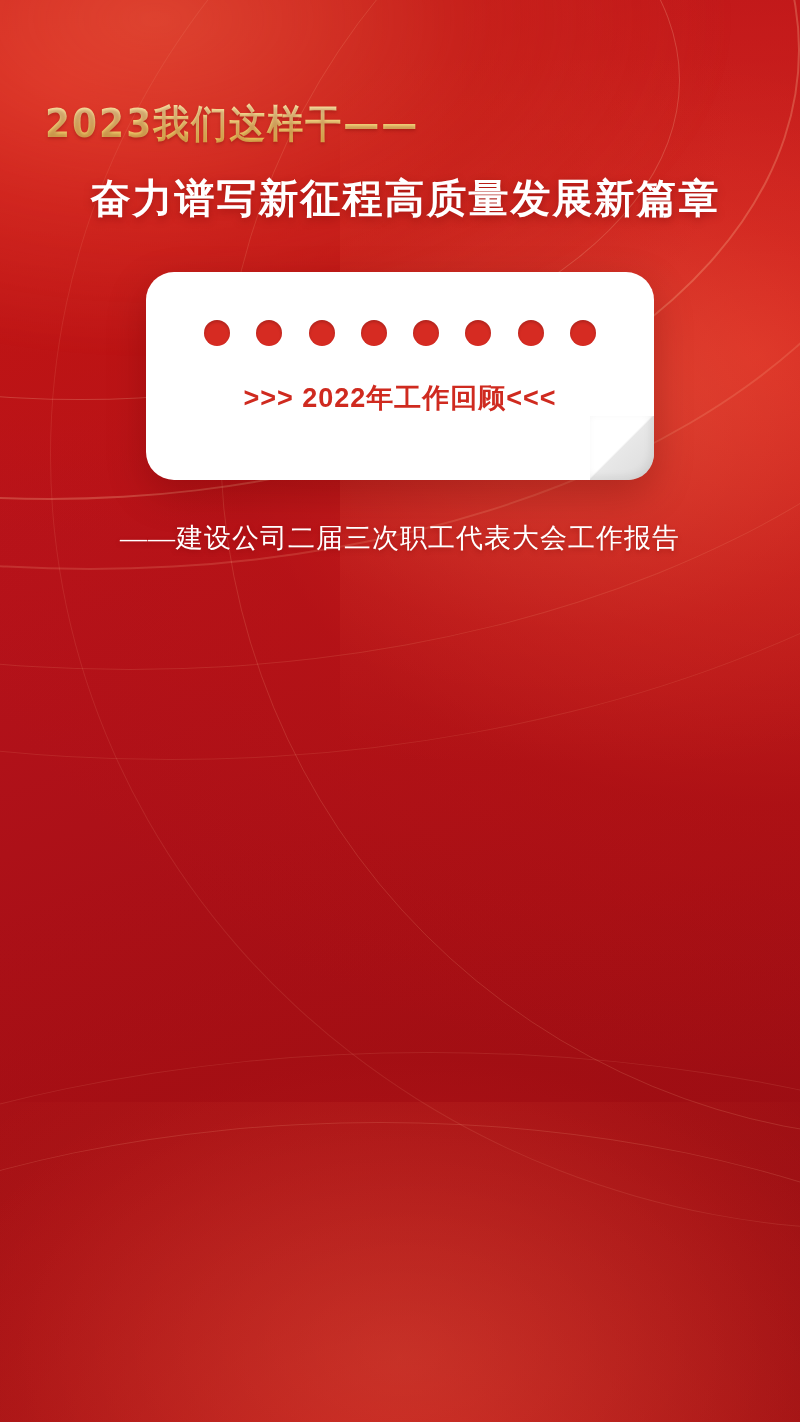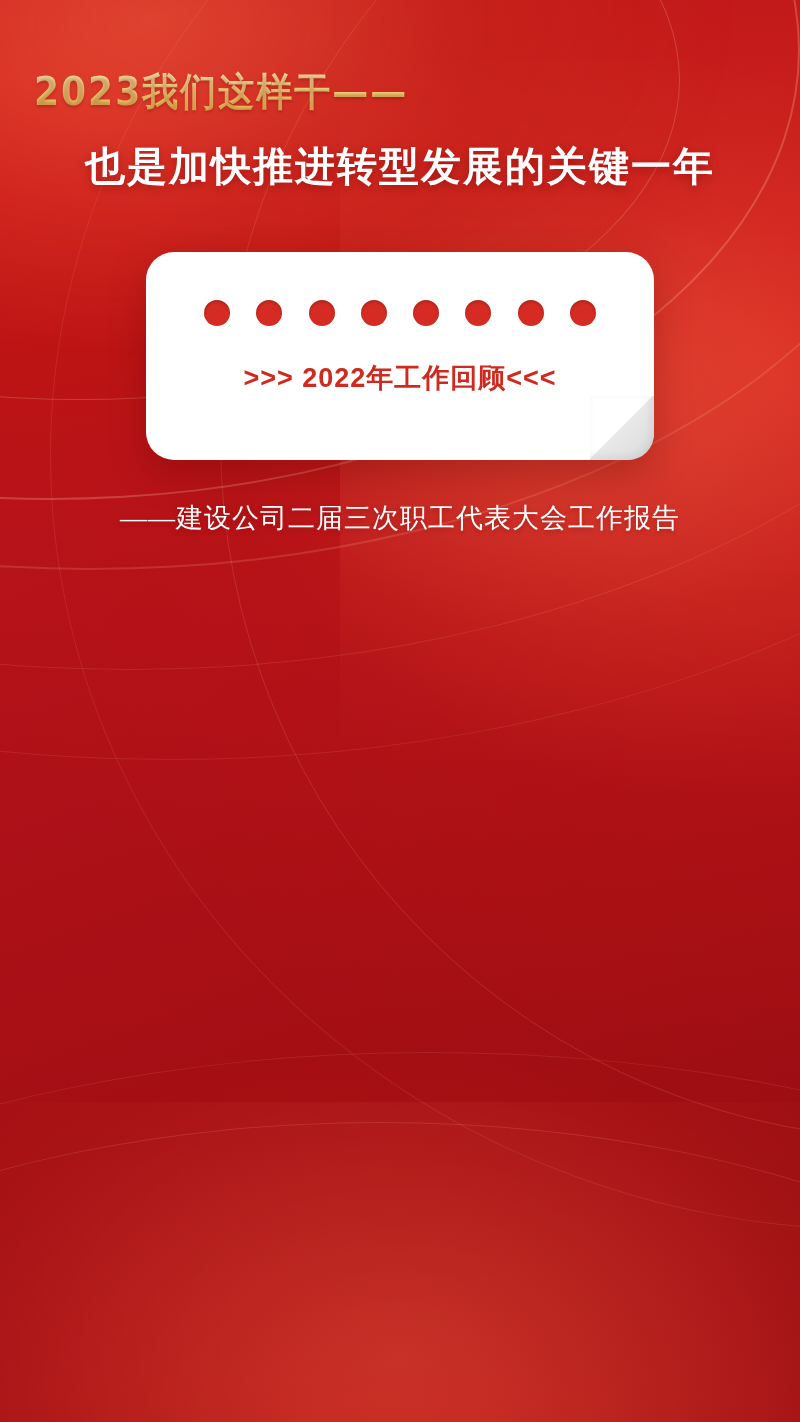--- a/index.html
+++ b/index.html
@@ -35,21 +35,21 @@
     width:760px; height:700px;
     background:radial-gradient(ellipse at 30% 50%, rgba(255,150,100,0.26) 0%, rgba(255,110,70,0.08) 45%, rgba(255,90,60,0) 75%);
   }
   .glow-bottom {
     position:absolute; bottom:-320px; left:50%; transform:translateX(-50%);
     width:1100px; height:640px;
     background:radial-gradient(ellipse at 50% 40%, rgba(255,140,95,0.22) 0%, rgba(255,100,65,0.07) 50%, rgba(255,90,60,0) 78%);
   }
 
   
-  .header { position:relative; z-index:3; padding-top:68px; text-align:center; }
+  .header { position:relative; z-index:3; padding-top:100px; text-align:center;margin-left:11px; }
   .kicker {
     font-size:36px;
     font-weight:bold;
     letter-spacing:2px;
     color:#f6d98a;
     text-align:left;
     margin-left:34px;
     font-family:"DejaVu Sans", sans-serif;
     background:linear-gradient(180deg,#fbe9b4 0%, #f3cf72 55%, #e9b845 100%);
     -webkit-background-clip:text;
@@ -71,21 +71,21 @@
   .title-sub {
     margin-top:22px;
     font-size:40px;
     font-weight:bold;
     letter-spacing:2px;
     color:#ffffff;
     text-shadow:0 3px 8px rgba(110,0,0,0.4);
   }
 
   
-  .card-wrap { position:relative; z-index:3; margin:58px auto 0; width:508px; }
+  .card-wrap { position:relative; z-index:3; margin:46px auto 0; width:508px; }
   .card {
     position:relative;
     background:#ffffff;
     border-radius:28px;
     padding:44px 44px 64px 44px;
     box-shadow:0 14px 38px rgba(90,0,0,0.30);
   }
   .card::after {
     content:"";
     position:absolute;
@@ -150,21 +150,21 @@
   <div class="swoosh" style="width:1650px;height:1550px;right:-900px;top:-320px;border-color:rgba(255,185,145,0.12);"></div>
 
   <div class="swoosh" style="width:1600px;height:800px;left:-420px;bottom:-500px;border-color:rgba(255,185,150,0.16);"></div>
   <div class="swoosh" style="width:1900px;height:950px;left:-520px;bottom:-580px;border-color:rgba(255,180,145,0.12);"></div>
 </div>
 
 <div class="header">
   <div class="kicker-wrap">
     <div class="kicker">2023我们这样干——</div>
   </div>
-  <div class="title-sub">也是加快推进转型发展的关键一年</div>
+  <div class="title-sub">奋力谱写新征程高质量发展新篇章</div>
 </div>
 
 <div class="card-wrap">
   <div class="card">
     <div class="punches">
       <div class="punch"></div>
       <div class="punch"></div>
       <div class="punch"></div>
       <div class="punch"></div>
       <div class="punch"></div>

